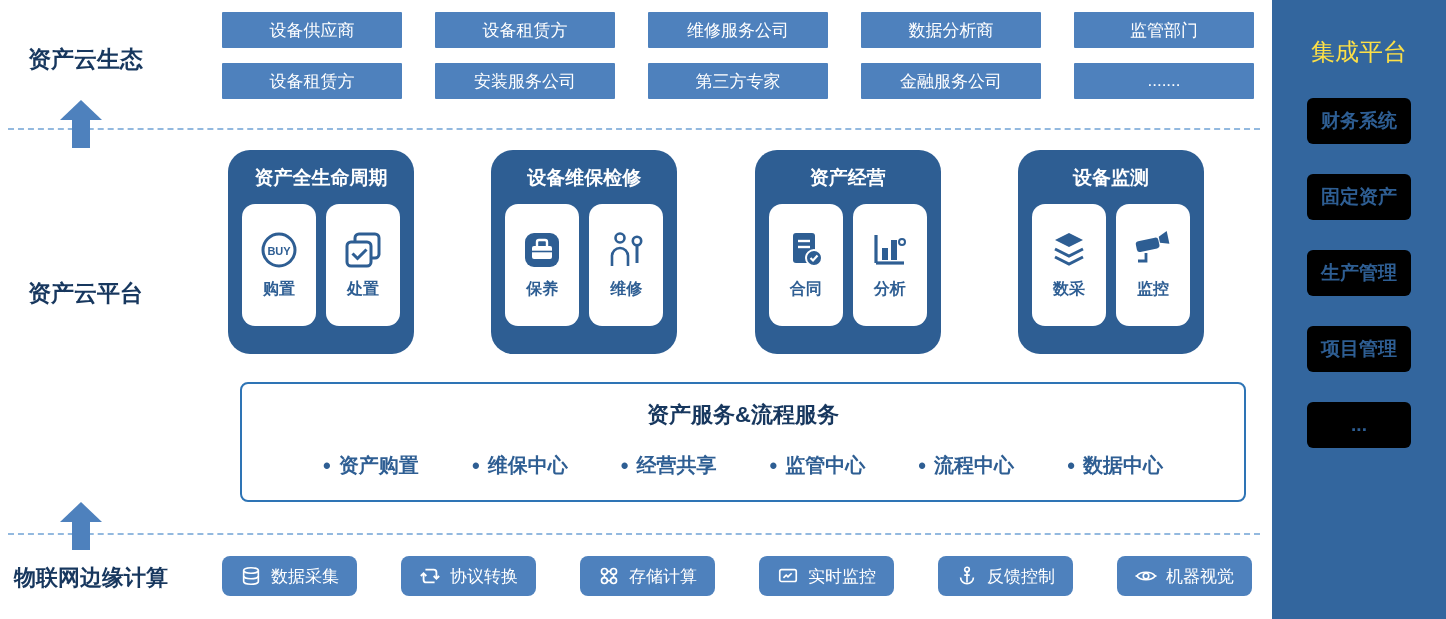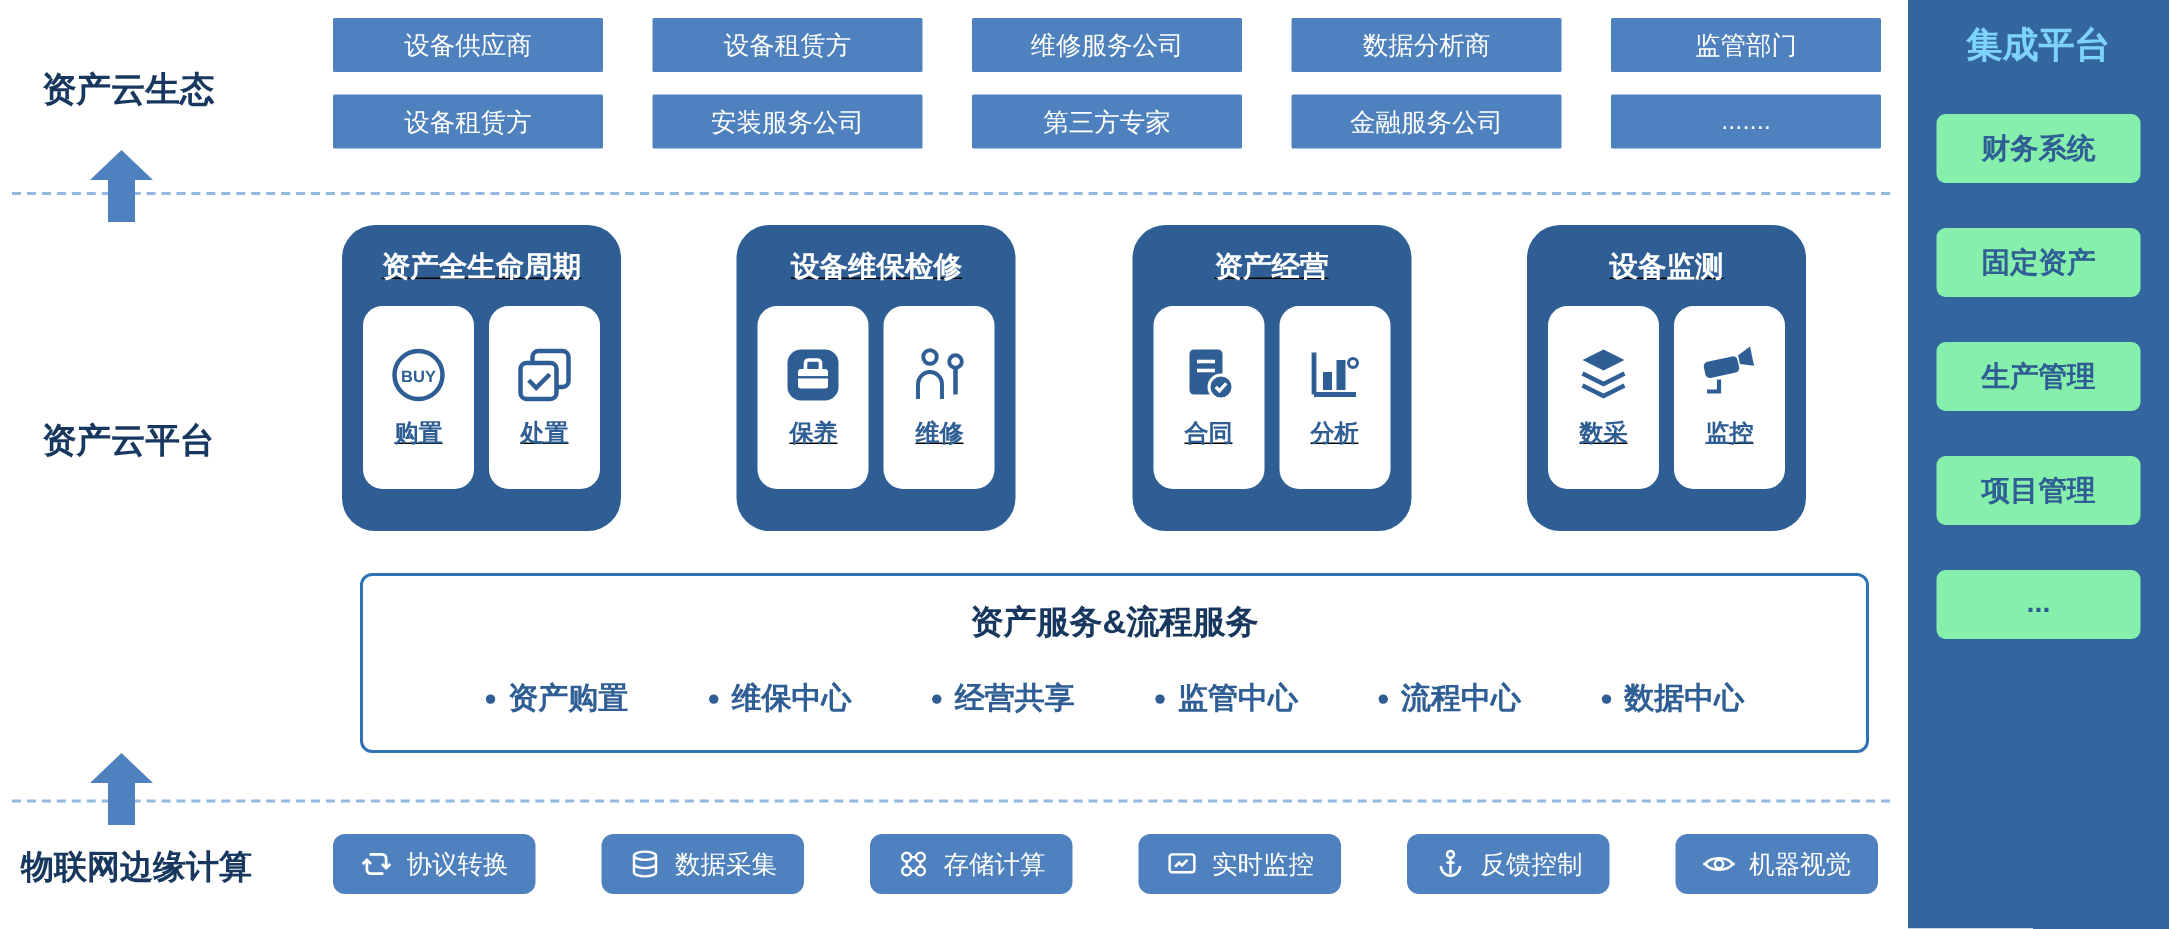--- a/index.html
+++ b/index.html
@@ -20,40 +20,40 @@
   .dashed-line{position:absolute;left:8px;width:1252px;height:0;border-top:2px dashed var(--dash-blue);}
 
   .up-arrow{position:absolute;left:60px;width:42px;}
   .arrow-head{width:0;height:0;border-left:21px solid transparent;border-right:21px solid transparent;border-bottom:20px solid var(--button-blue);}
   .arrow-shaft{width:18px;height:28px;background:var(--button-blue);margin:0 auto;}
 
   .eco-grid{position:absolute;left:222px;top:12px;width:1032px;display:grid;grid-template-columns:repeat(5,180px);justify-content:space-between;row-gap:15px;}
   .pill{background:var(--button-blue);color:#fff;border-radius:1px;height:36px;display:flex;align-items:center;justify-content:center;font-size:17px;white-space:nowrap;}
 
   .cards-row{position:absolute;left:228px;top:150px;width:976px;display:flex;justify-content:space-between;}
-  .card{width:186px;height:204px;background:var(--card-blue);border-radius:22px;display:flex;flex-direction:column;align-items:center;padding-top:15px;text-decoration:underline;}
+  .card{width:186px;height:204px;background:var(--card-blue);border-radius:22px;display:flex;flex-direction:column;align-items:center;padding-top:15px;}
   .card-title{color:#fff;font-size:19px;font-weight:bold;margin-bottom:13px;white-space:nowrap;}
   .tiles{display:flex;gap:10px;}
   .tile{width:74px;height:122px;background:#fff;border-radius:13px;display:flex;flex-direction:column;align-items:center;justify-content:center;gap:9px;color:var(--text-blue);}
   .tile svg{display:block;}
   .tile-label{color:var(--text-blue);font-size:16px;font-weight:bold;}
 
   .services-box{position:absolute;left:240px;top:382px;width:1006px;height:120px;background:#fff;border:2px solid var(--border-blue);border-radius:8px;}
   .services-title{text-align:center;margin-top:16px;font-size:22px;font-weight:bold;color:var(--heading-navy);}
   .services-items{display:flex;justify-content:space-evenly;margin-top:22px;padding:0 28px;}
   .service-item{display:flex;align-items:center;gap:8px;color:var(--text-blue);font-size:20px;font-weight:600;white-space:nowrap;}
   .service-item .bullet{font-size:22px;line-height:1;}
 
   .edge-row{position:absolute;left:222px;top:556px;width:1030px;display:flex;justify-content:space-between;}
   .edge-btn{background:var(--button-blue);color:#fff;border-radius:8px;height:40px;display:flex;align-items:center;justify-content:center;gap:9px;font-size:17px;padding:0 18px;white-space:nowrap;}
   .edge-btn svg{display:block;}
 
   .right-panel{position:absolute;left:1272px;top:0;width:174px;height:619px;background:var(--panel-blue);display:flex;flex-direction:column;align-items:center;}
-  .panel-title{color:#7dd3fc;font-size:24px;font-weight:bold;margin-top:14px;}
-  .panel-btn{width:136px;height:46px;background:#86efac;border-radius:6px;color:var(--text-blue);font-size:19px;font-weight:600;display:flex;align-items:center;justify-content:center;margin-top:30px;}
+  .panel-title{color:#fde047;font-size:24px;font-weight:normal;margin-top:36px;}
+  .panel-btn{width:104px;height:46px;background:#000000;border-radius:6px;color:var(--text-blue);font-size:19px;font-weight:600;display:flex;align-items:center;justify-content:center;margin-top:30px;}
 </style>
 </head>
 <body>
 
 <div class="canvas">
 
   <div class="section-label" style="left:28px;top:44px;">资产云生态</div>
   <div class="section-label" style="left:28px;top:278px;">资产云平台</div>
   <div class="section-label" style="left:14px;top:563px;font-size:22px;">物联网边缘计算</div>
 
@@ -207,34 +207,34 @@
       <div class="service-item">
           <span class="bullet">•</span>
           <span>数据中心</span>
         </div>
     </div>
   </div>
 
   <div class="edge-row">
     <div class="edge-btn">
       <svg width="22" height="22" viewBox="0 0 24 24">
+        <ellipse cx="12" cy="6" rx="8" ry="3" fill="none" stroke="#fff" stroke-width="1.8"></ellipse>
+        <path d="M4 6 v12 c0 1.7 3.6 3 8 3 s8 -1.3 8 -3 V6" fill="none" stroke="#fff" stroke-width="1.8"></path>
+        <path d="M4 12 c0 1.7 3.6 3 8 3 s8 -1.3 8 -3" fill="none" stroke="#fff" stroke-width="1.8"></path>
+      </svg>
+      <span>数据采集</span>
+    </div>
+    <div class="edge-btn">
+      <svg width="22" height="22" viewBox="0 0 24 24">
         <path d="M7 5 h9 a3 3 0 0 1 3 3 v6" fill="none" stroke="#fff" stroke-width="2"></path>
         <path d="M16 12 l3 3 3 -3" fill="none" stroke="#fff" stroke-width="2"></path>
         <path d="M17 19 H8 a3 3 0 0 1 -3 -3 v-6" fill="none" stroke="#fff" stroke-width="2"></path>
         <path d="M8 12 L5 9 2 12" fill="none" stroke="#fff" stroke-width="2"></path>
       </svg>
       <span>协议转换</span>
-    </div>
-    <div class="edge-btn">
-      <svg width="22" height="22" viewBox="0 0 24 24">
-        <ellipse cx="12" cy="6" rx="8" ry="3" fill="none" stroke="#fff" stroke-width="1.8"></ellipse>
-        <path d="M4 6 v12 c0 1.7 3.6 3 8 3 s8 -1.3 8 -3 V6" fill="none" stroke="#fff" stroke-width="1.8"></path>
-        <path d="M4 12 c0 1.7 3.6 3 8 3 s8 -1.3 8 -3" fill="none" stroke="#fff" stroke-width="1.8"></path>
-      </svg>
-      <span>数据采集</span>
     </div>
     <div class="edge-btn">
       <svg width="22" height="22" viewBox="0 0 24 24">
         <circle cx="7" cy="7" r="3.2" fill="none" stroke="#fff" stroke-width="1.8"></circle>
         <circle cx="17" cy="7" r="3.2" fill="none" stroke="#fff" stroke-width="1.8"></circle>
         <circle cx="7" cy="17" r="3.2" fill="none" stroke="#fff" stroke-width="1.8"></circle>
         <circle cx="17" cy="17" r="3.2" fill="none" stroke="#fff" stroke-width="1.8"></circle>
         <path d="M10.2 7 h3.6 M7 10.2 v3.6 M17 10.2 v3.6 M10.2 17 h3.6" stroke="#fff" stroke-width="1.8"></path>
       </svg>
       <span>存储计算</span>

